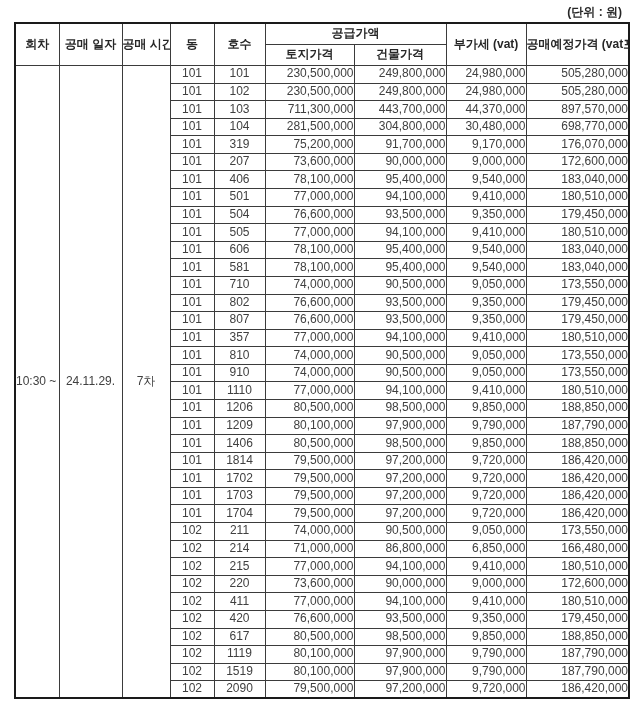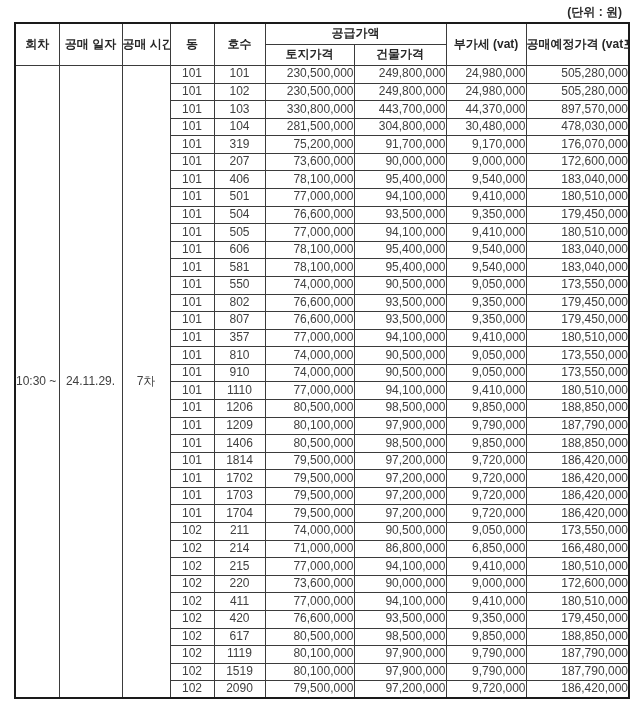--- a/index.html
+++ b/index.html
@@ -105,32 +105,32 @@
       <td class="ctr">101</td>
       <td class="ctr">102</td>
       <td class="amt">230,500,000</td>
       <td class="amt">249,800,000</td>
       <td class="amt">24,980,000</td>
       <td class="amt">505,280,000</td>
     </tr>
         <tr>
       <td class="ctr">101</td>
       <td class="ctr">103</td>
-      <td class="amt">330,800,000</td>
+      <td class="amt">711,300,000</td>
       <td class="amt">443,700,000</td>
       <td class="amt">44,370,000</td>
       <td class="amt">897,570,000</td>
     </tr>
         <tr>
       <td class="ctr">101</td>
       <td class="ctr">104</td>
       <td class="amt">281,500,000</td>
       <td class="amt">304,800,000</td>
       <td class="amt">30,480,000</td>
-      <td class="amt">478,030,000</td>
+      <td class="amt">698,770,000</td>
     </tr>
         <tr>
       <td class="ctr">101</td>
       <td class="ctr">319</td>
       <td class="amt">75,200,000</td>
       <td class="amt">91,700,000</td>
       <td class="amt">9,170,000</td>
       <td class="amt">176,070,000</td>
     </tr>
         <tr>
@@ -184,21 +184,21 @@
         <tr>
       <td class="ctr">101</td>
       <td class="ctr">581</td>
       <td class="amt">78,100,000</td>
       <td class="amt">95,400,000</td>
       <td class="amt">9,540,000</td>
       <td class="amt">183,040,000</td>
     </tr>
         <tr>
       <td class="ctr">101</td>
-      <td class="ctr">550</td>
+      <td class="ctr">710</td>
       <td class="amt">74,000,000</td>
       <td class="amt">90,500,000</td>
       <td class="amt">9,050,000</td>
       <td class="amt">173,550,000</td>
     </tr>
         <tr>
       <td class="ctr">101</td>
       <td class="ctr">802</td>
       <td class="amt">76,600,000</td>
       <td class="amt">93,500,000</td>

